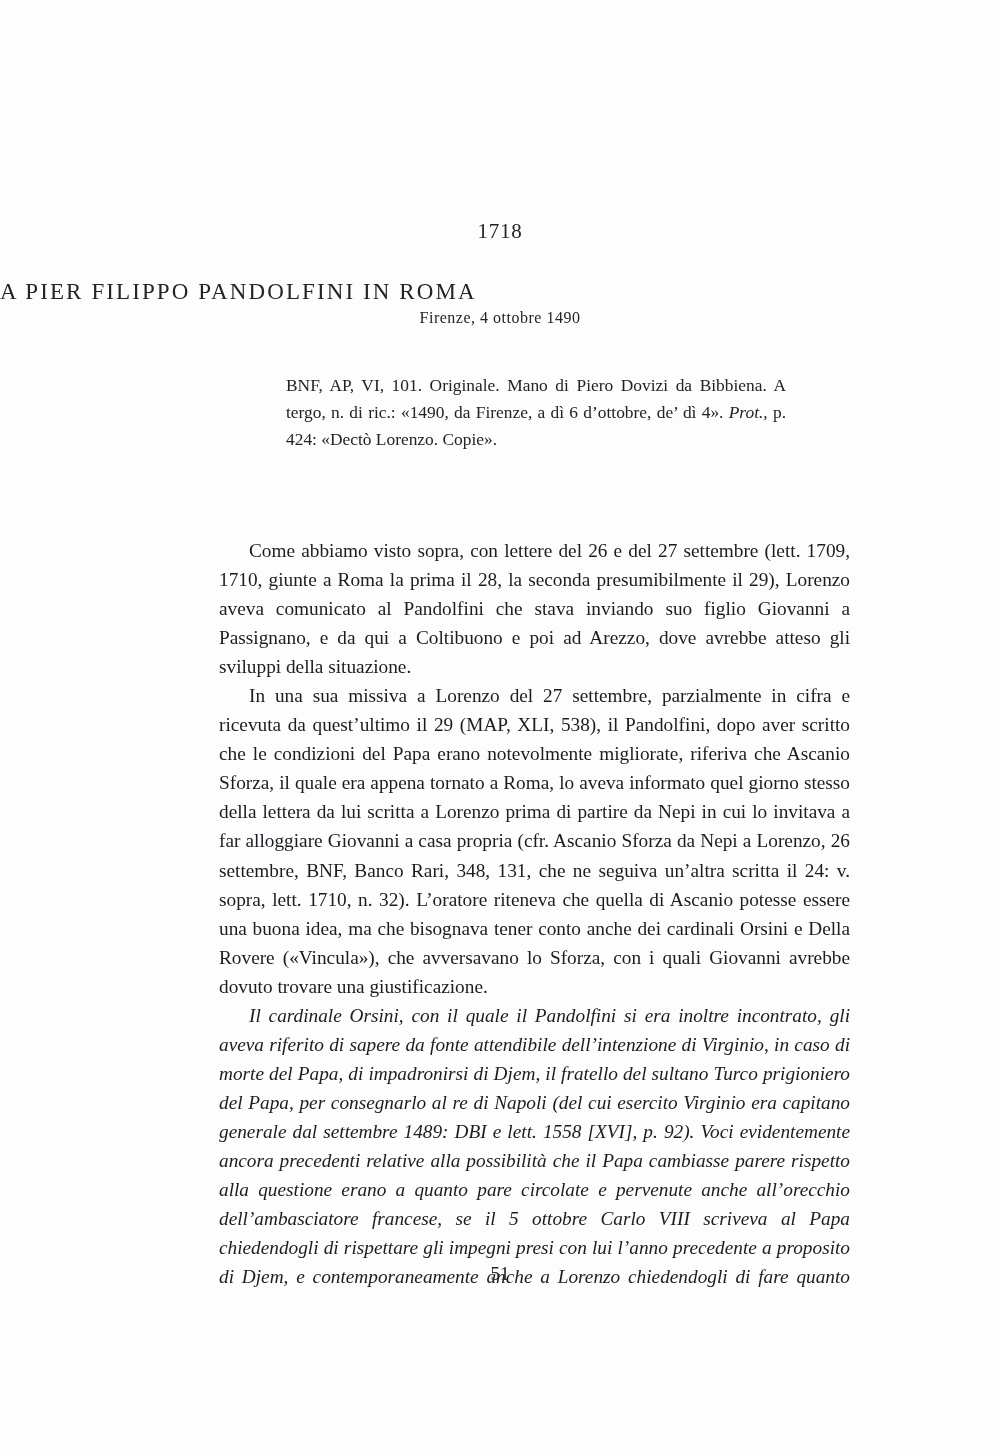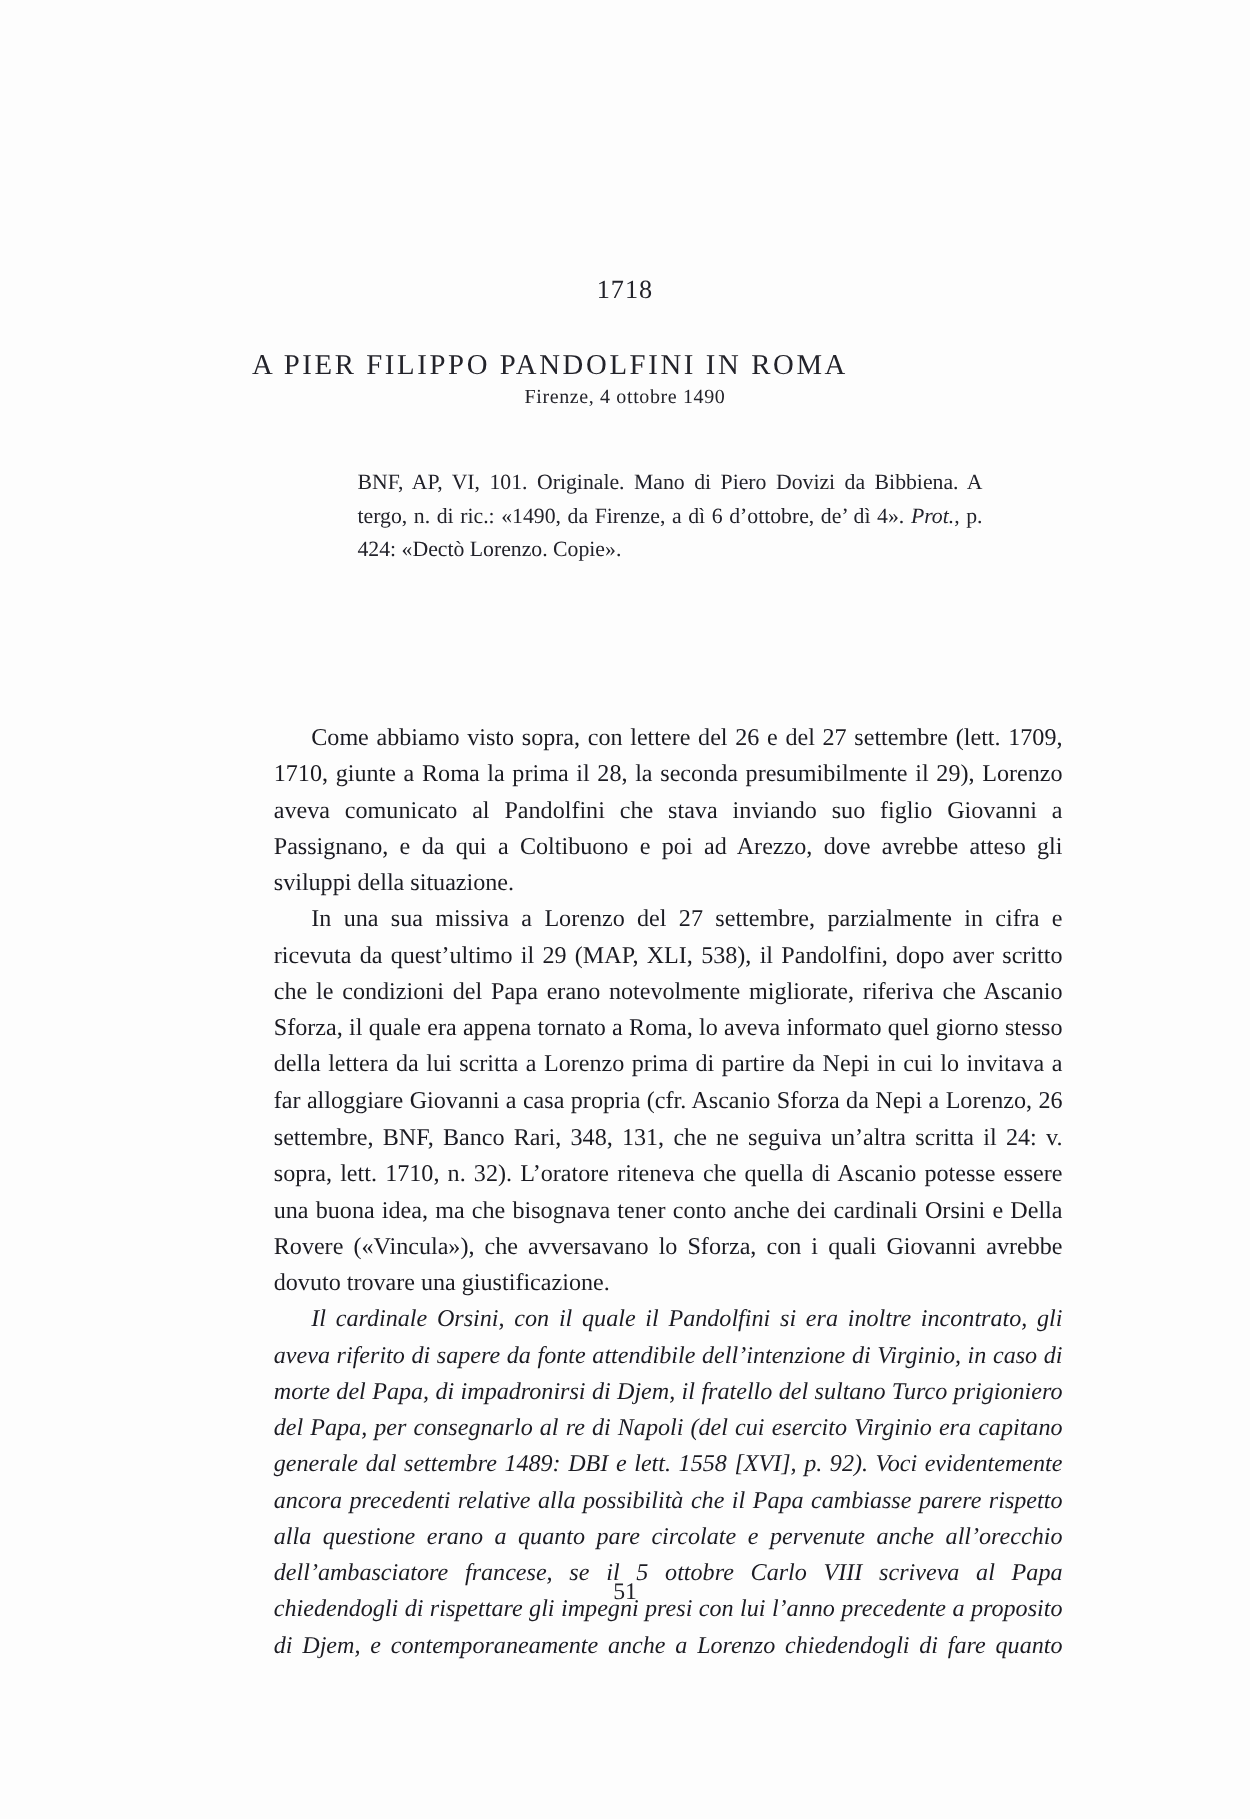--- a/index.html
+++ b/index.html
@@ -35,21 +35,20 @@
     letter-spacing: 0.8px;
     color: #23232a;
   }
 
   
   .recipient-heading {
     position: absolute;
     top: 279px;
     left: 0;
     width: 880px;
-    text-align: center;
     font-size: 23px;
     letter-spacing: 2.1px;
     color: #23232a;
     font-variant: small-caps;
     white-space: nowrap;
   }
 
   
   .place-date {
     position: absolute;
@@ -83,21 +82,20 @@
   .body-text {
     position: absolute;
     top: 536px;
     left: 219px;
     width: 631px;
     font-size: 19.3px;
     line-height: 29.05px;
     text-align: justify;
     text-justify: inter-word;
     color: #1b1b22;
-    margin-top: 40px;
   }
   .body-text p {
     margin: 0;
     text-indent: 30px;
     text-align: justify;
     hyphens: manual;
   }
   
   .body-text p.cut-off {
     text-align-last: justify;

